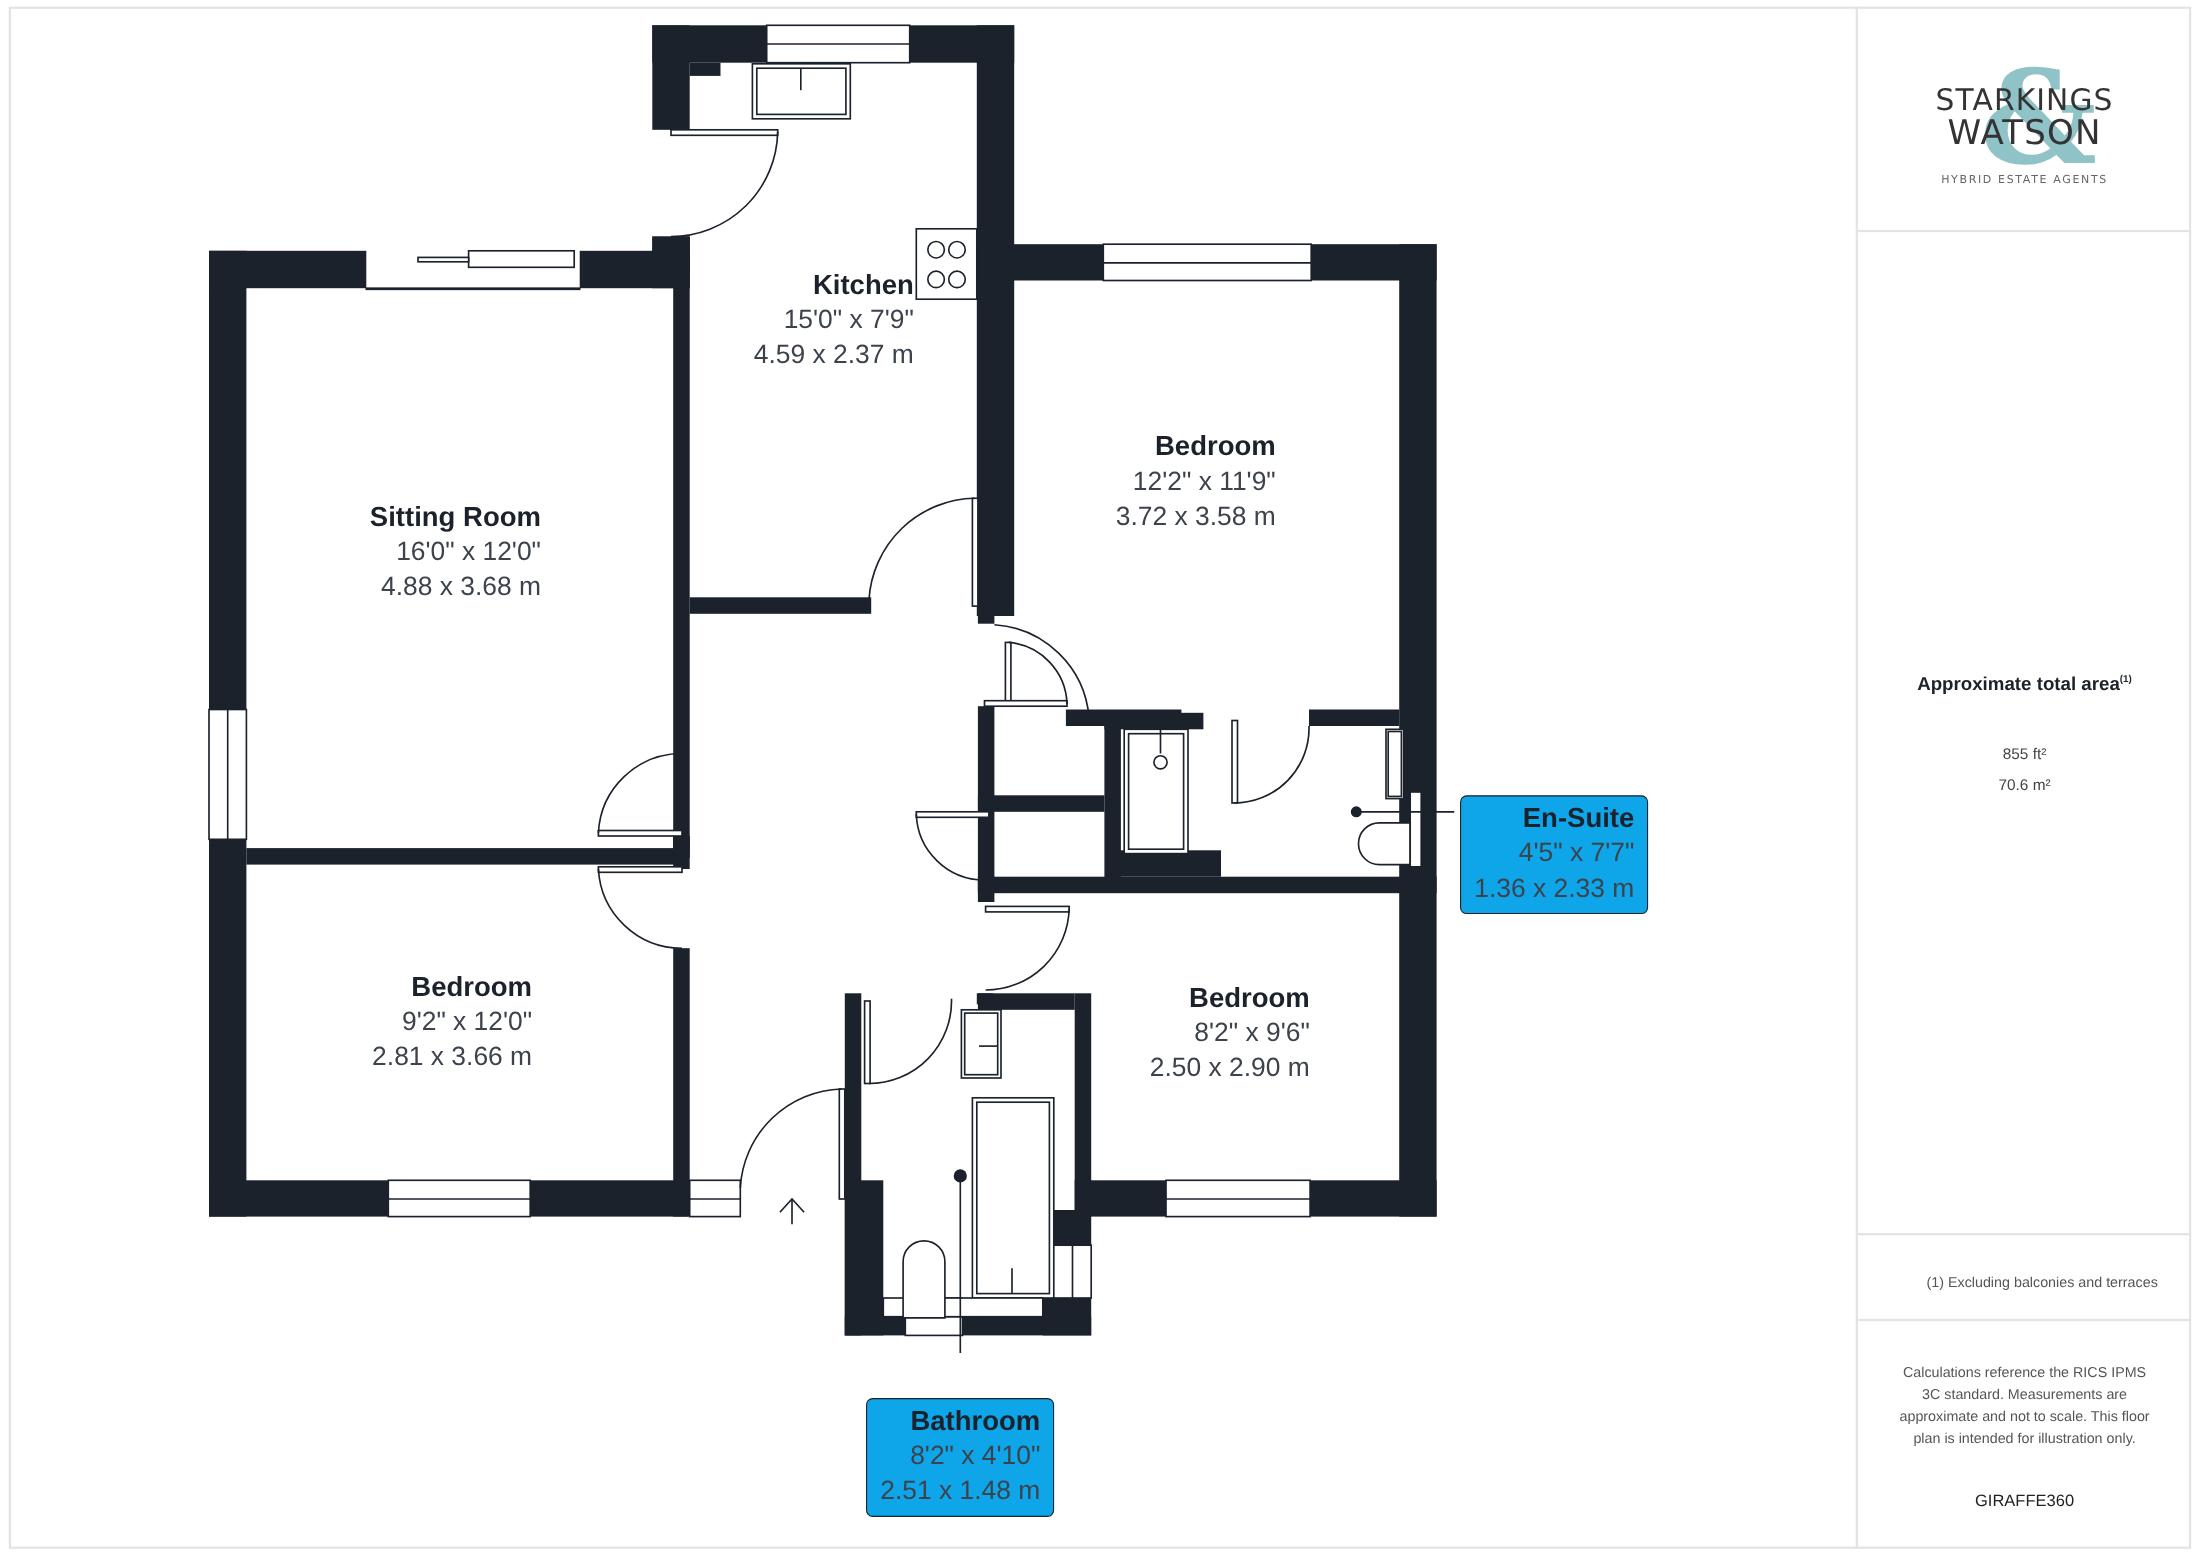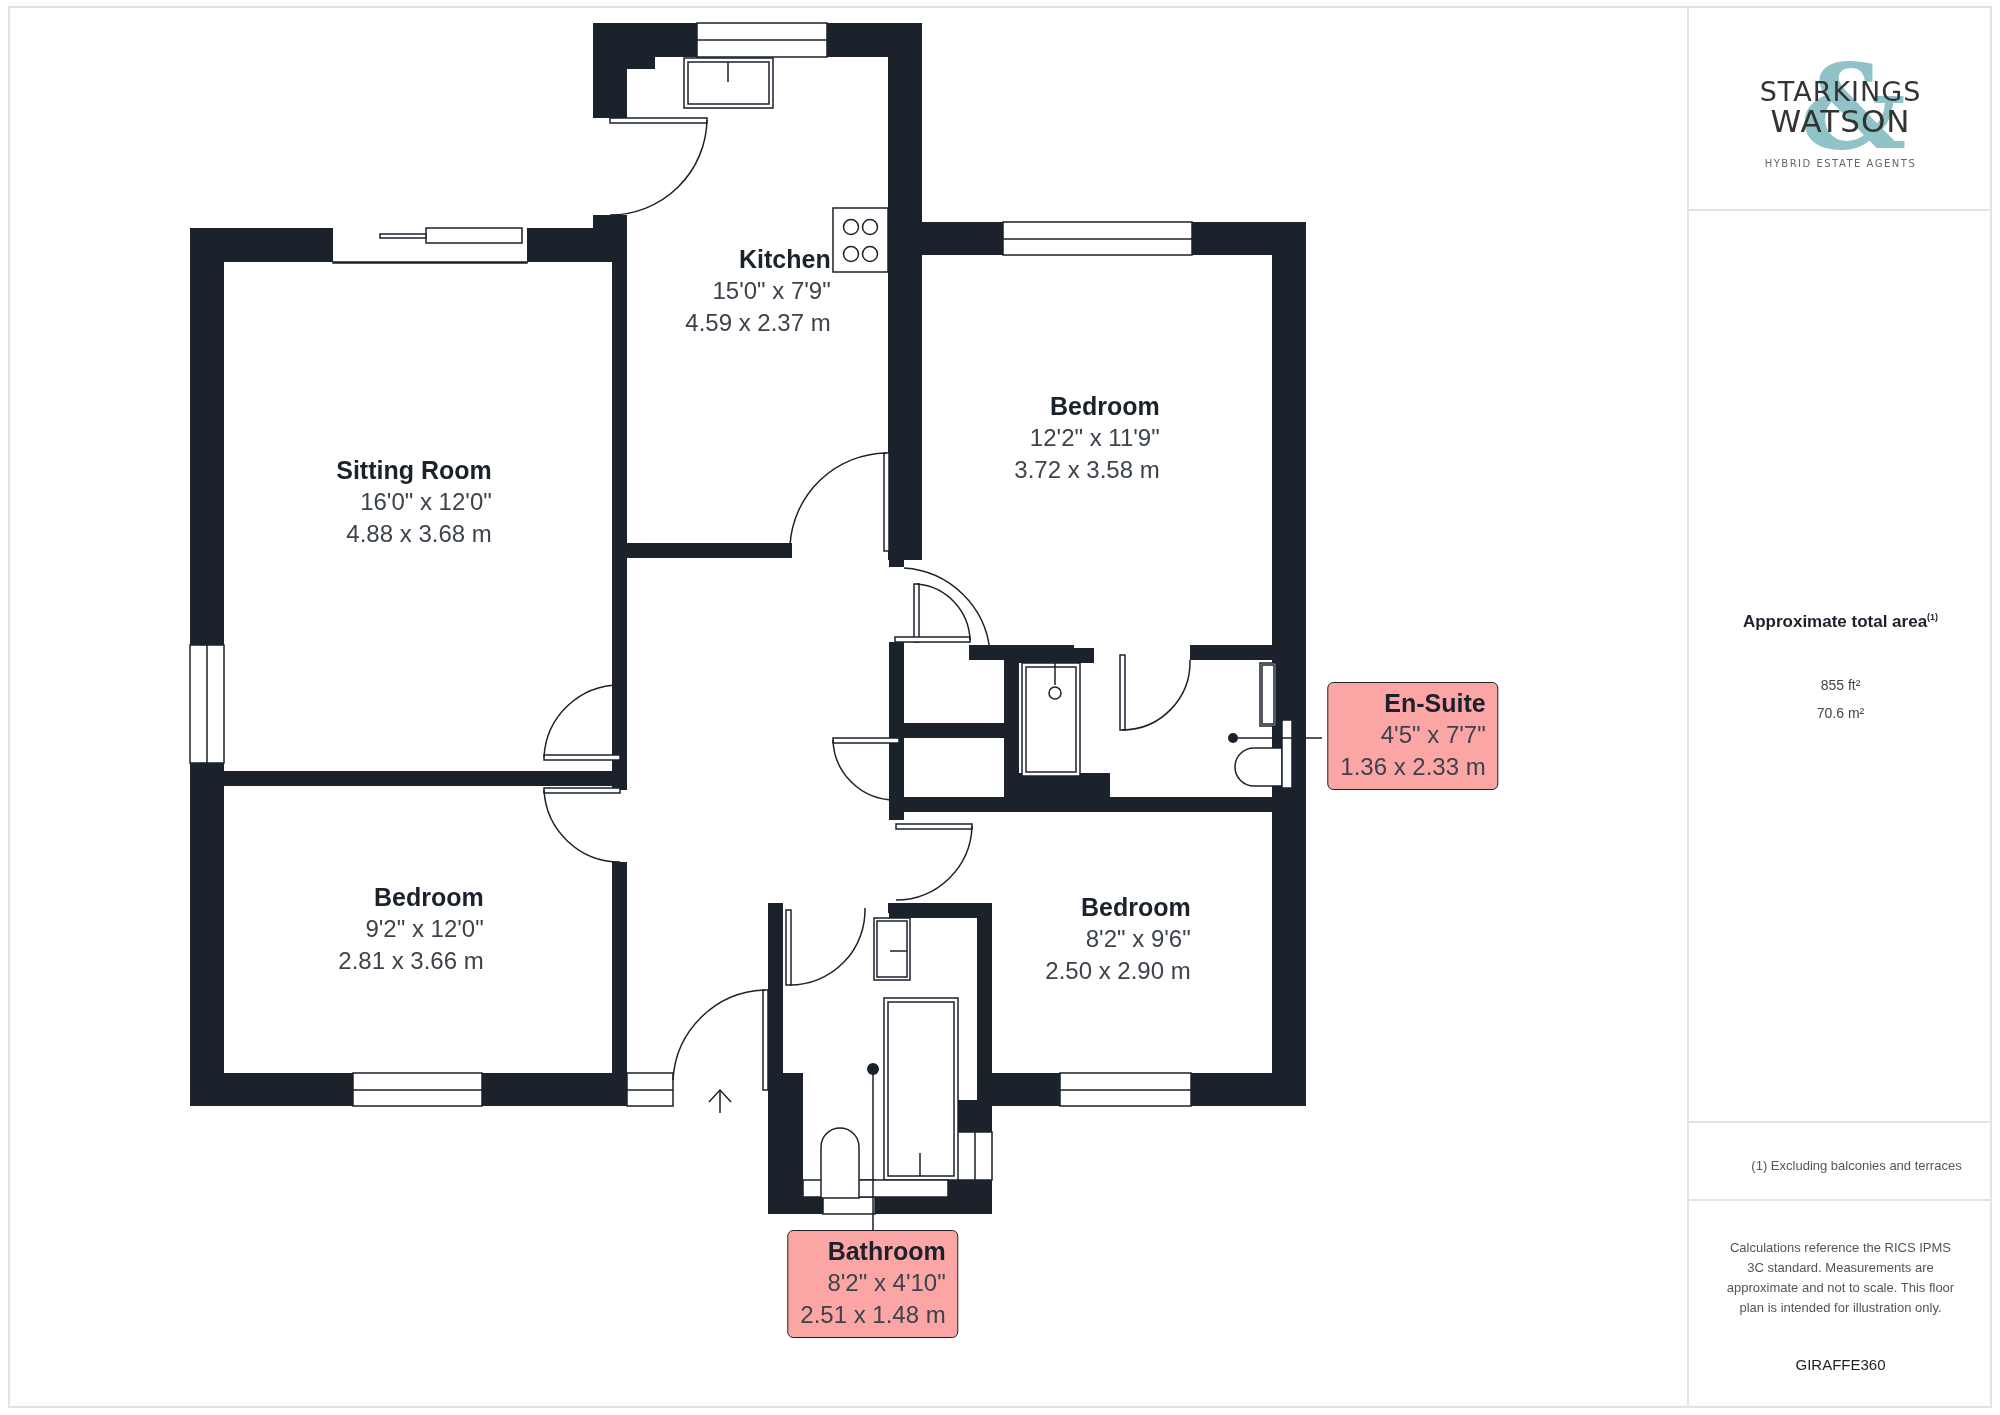--- a/index.html
+++ b/index.html
@@ -24,21 +24,21 @@
   .brand { top: 1350px; font-size: 15px; color: #222; font-family: "Liberation Sans", sans-serif; }
   .brand b { font-weight: normal; }
   svg.plan { position: absolute; left: 0; top: 0; }
   .wall { fill: #1b222c; }
   .win { fill: #ffffff; stroke: #1b222c; stroke-width: 1.5; }
   .line { stroke: #1b222c; stroke-width: 1.5; fill: none; }
   .fix { fill: #ffffff; stroke: #1b222c; stroke-width: 1.5; }
   .room-label { position: absolute; text-align: right; transform: translateX(-50%); white-space: nowrap; color: #1b222c; }
   .room-name { font-family: "Liberation Sans", sans-serif; font-weight: bold; font-size: 25px; line-height: 32px; }
   .room-dim { font-family: "Liberation Sans", sans-serif; font-size: 24px; line-height: 32px; color: #3c434c; }
-  .boxed { border: 1.5px solid #1b222c; border-radius: 6px; background: #fca5a5; padding: 4px 12px 6px 12px; }
+  .boxed { border: 1.5px solid #1b222c; border-radius: 6px; background: #0ea5e9; padding: 4px 12px 6px 12px; margin-top: 41px; }
 </style>
 </head>
 <body>
 
 <div class="page-border"></div>
 
 <svg class="plan" width="2000" height="1415" viewBox="0 0 2000 1415">
 
   <g>
     <rect class="wall" x="593" y="23" width="329" height="34"></rect>

